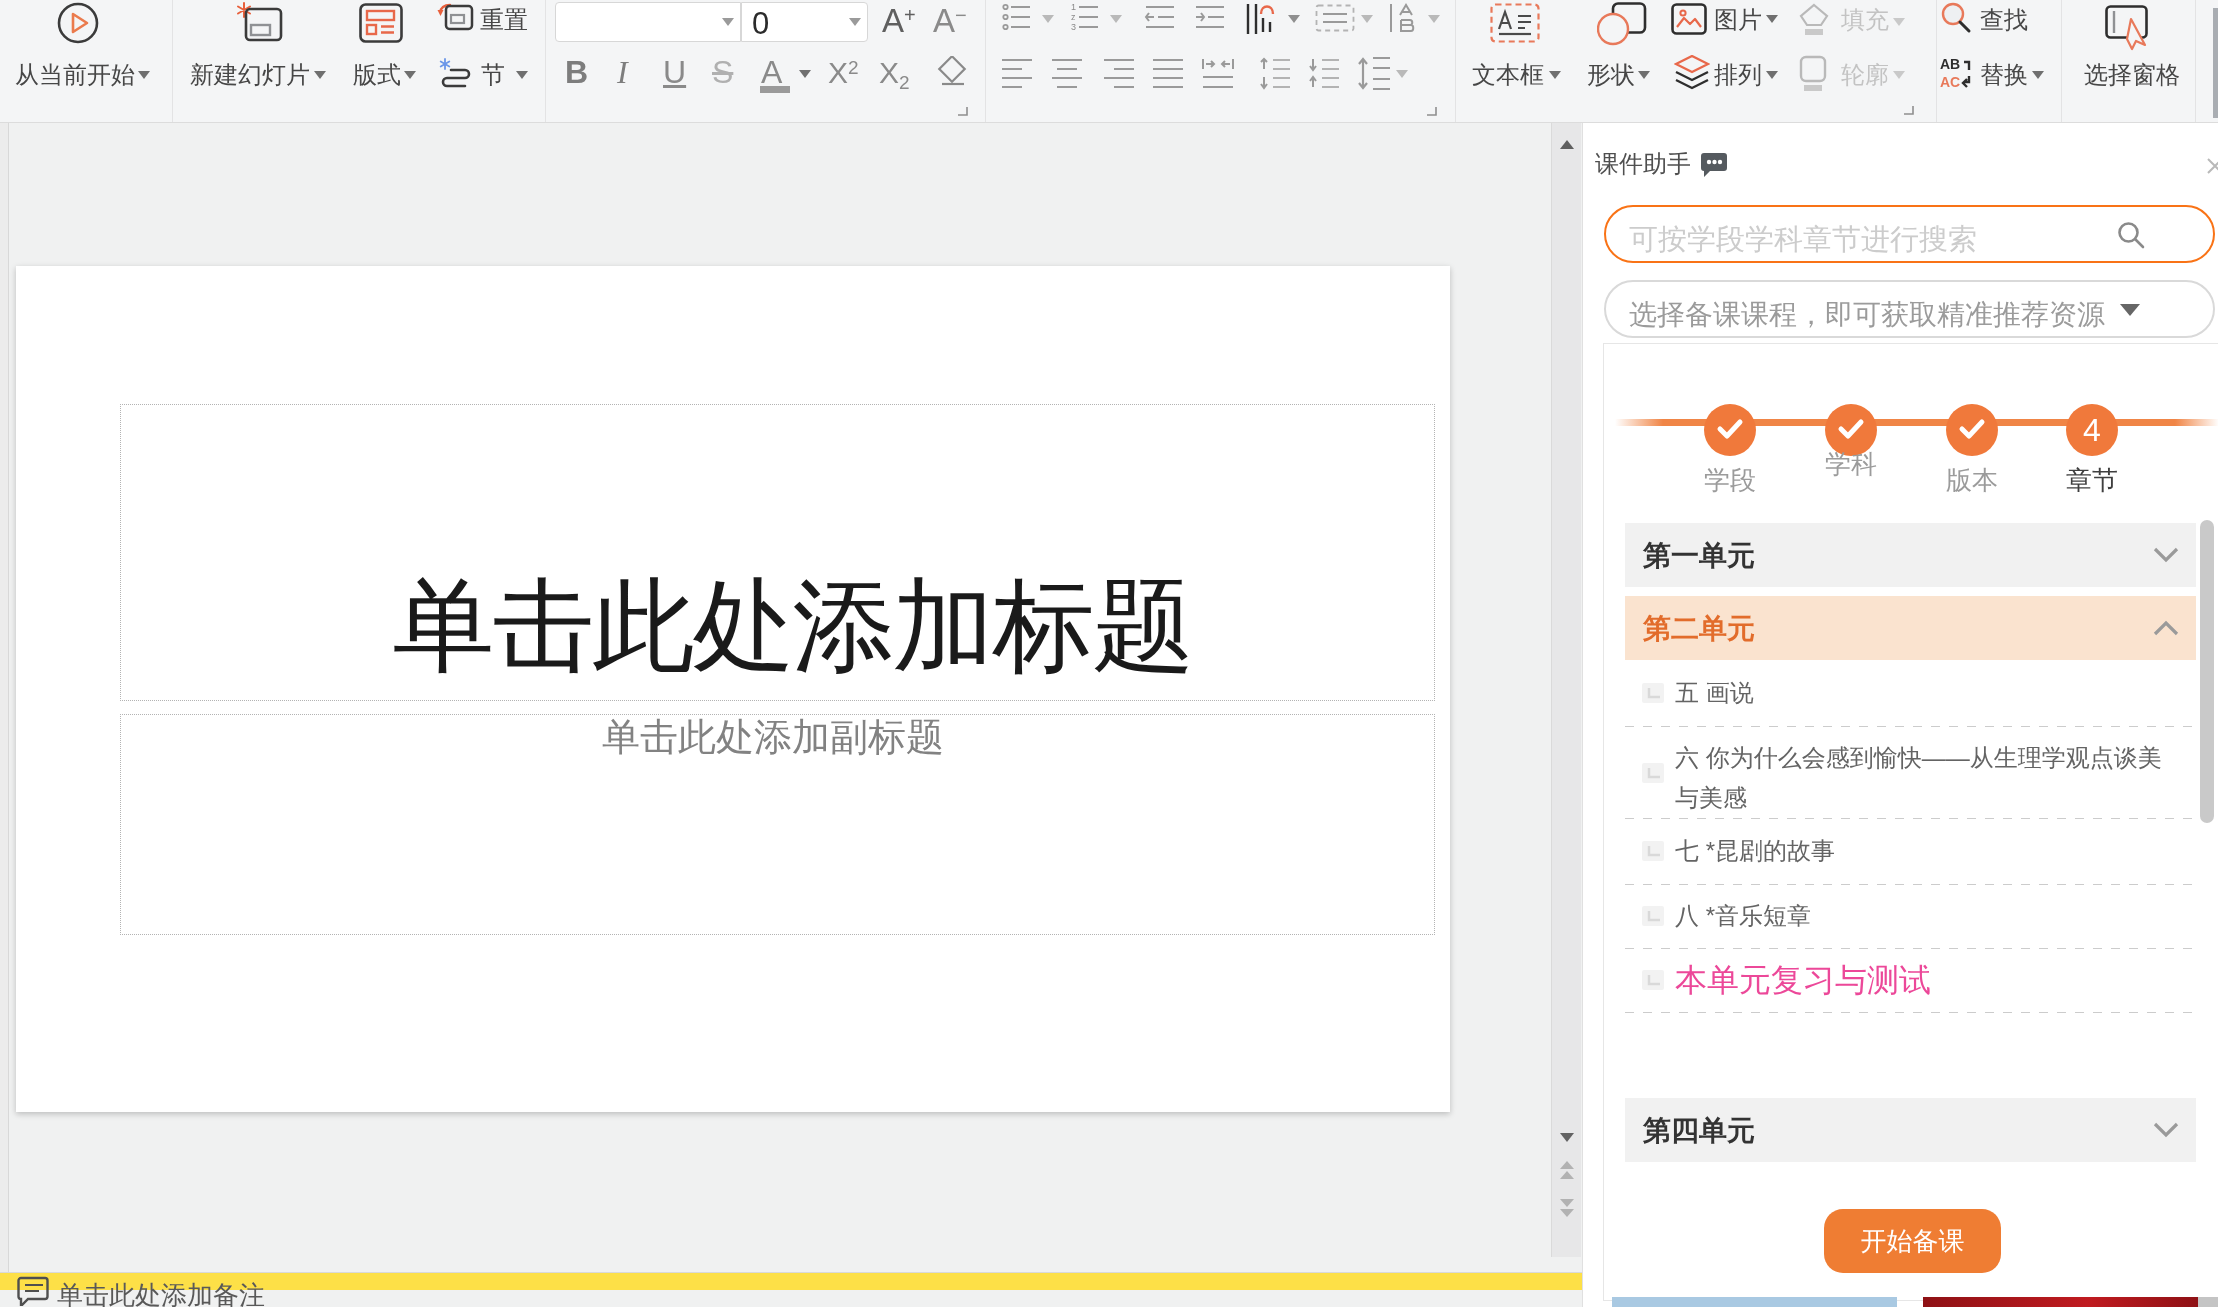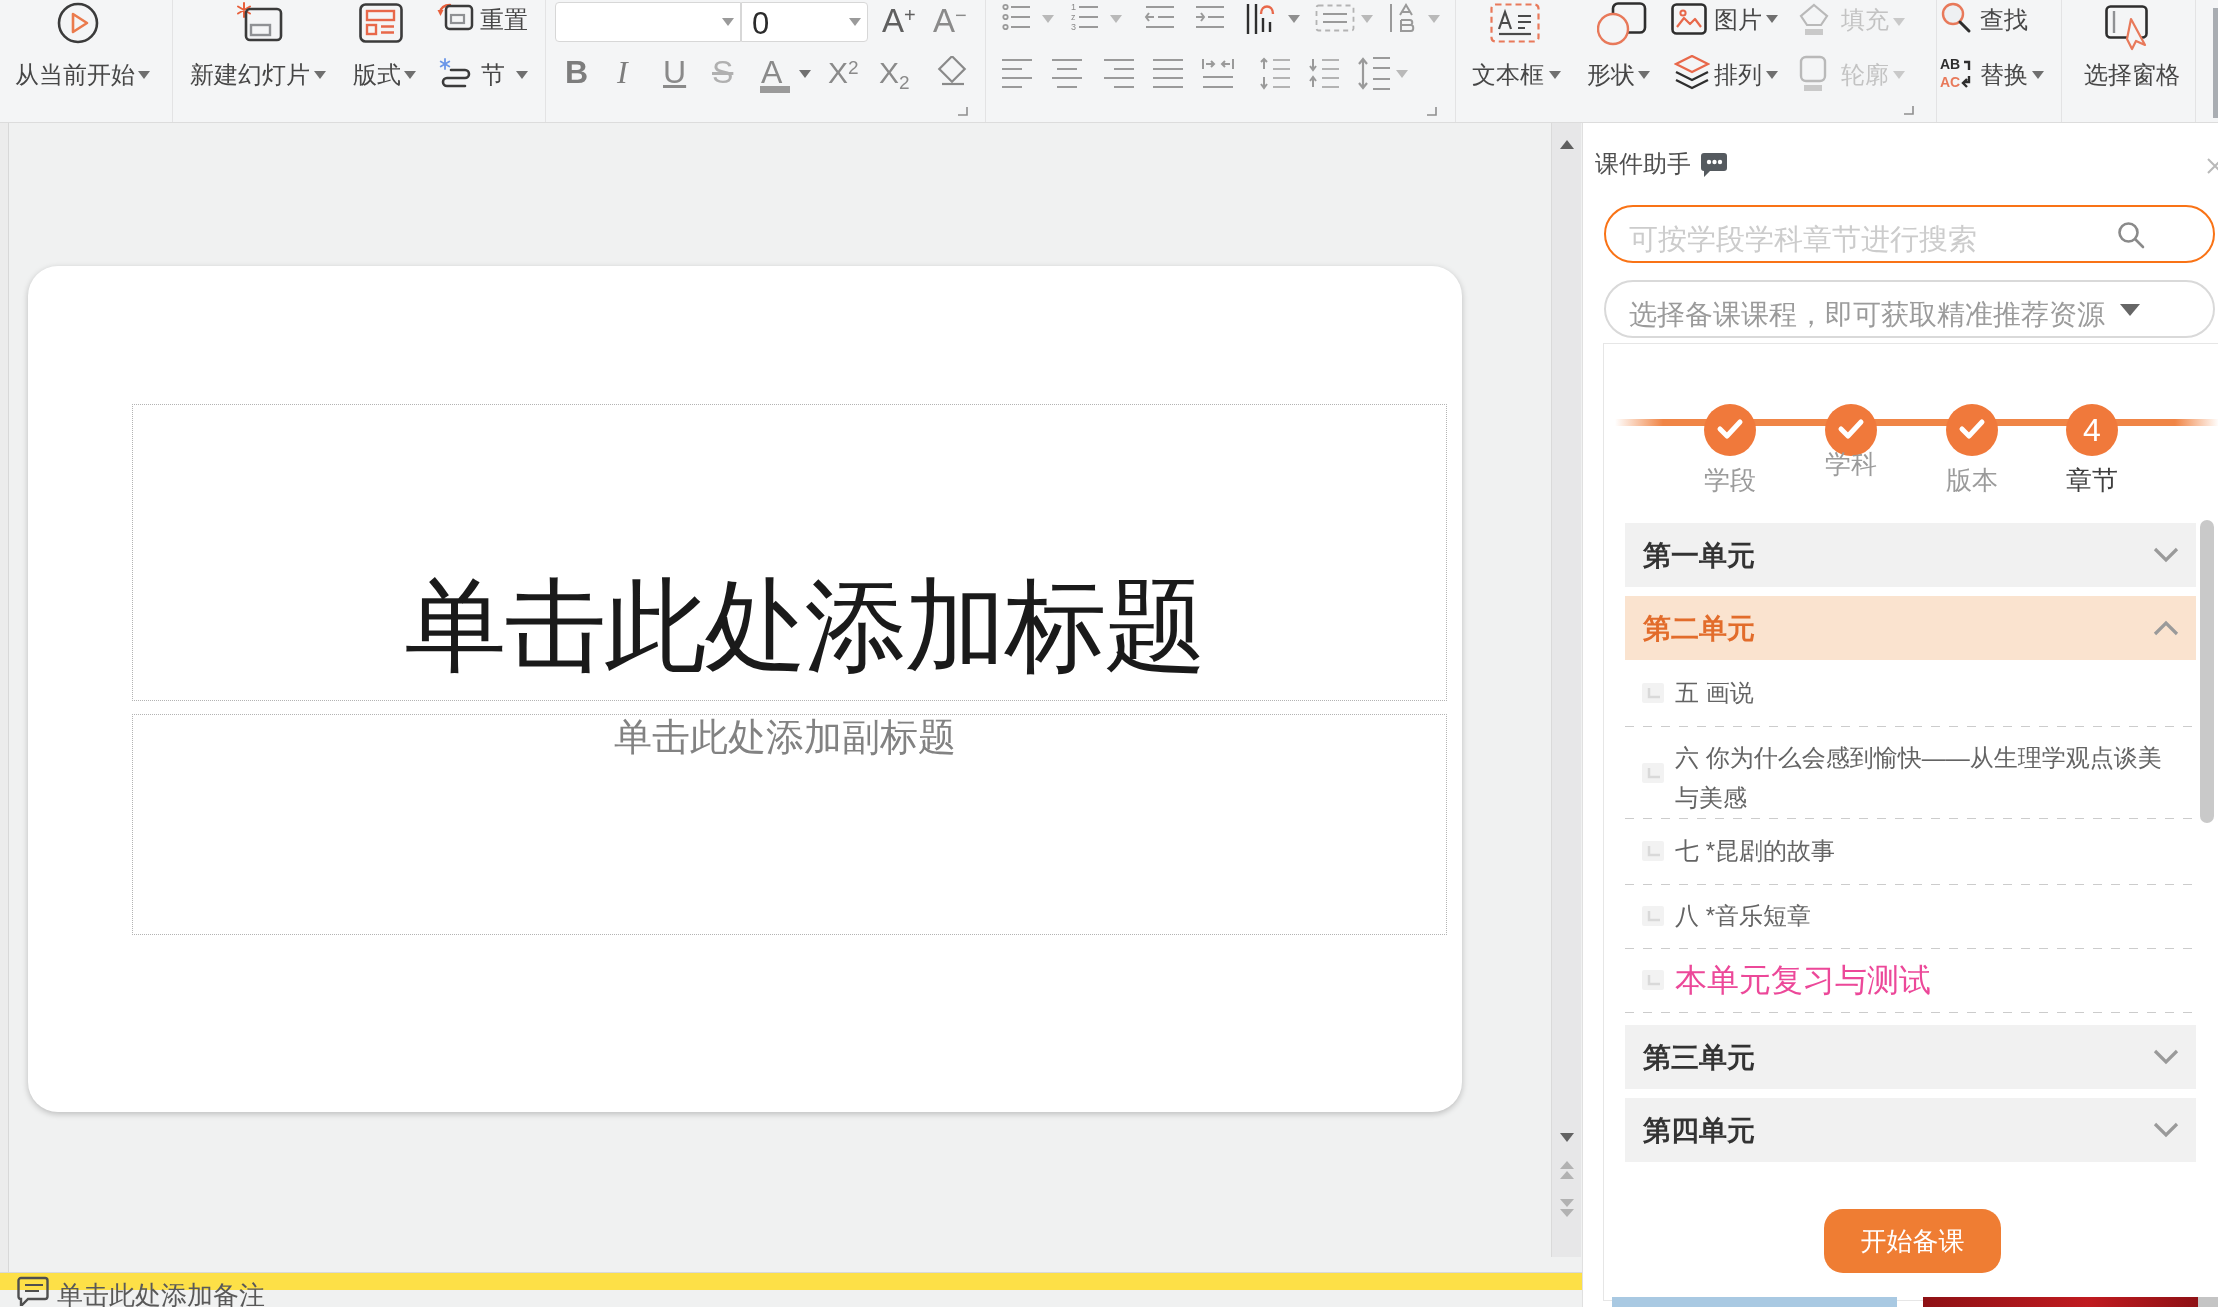--- a/index.html
+++ b/index.html
@@ -268,21 +268,21 @@
     <rect x="1.5" y="1.5" width="40" height="31" rx="4" fill="none" stroke="#2e2e2e" stroke-width="2.6"></rect>
     <path d="M9 6 V28" stroke="#8f9194" stroke-width="2.4"></path>
     <path d="M26 14 L40 40 L31 36 L27 44 L22 34 Z" fill="#f4f5f6" stroke="#e8795a" stroke-width="2.2" stroke-linejoin="round"></path>
   </svg>
   <div class="abs txt rtxt" style="left:2084px;top:63px;">选择窗格</div>
 </div>
 
 <div class="abs" id="main" style="left:0;top:123px;width:1582px;height:1149px;background:#f0f1f1;">
   <div class="abs" style="left:0;top:0;width:9px;height:1149px;background:#ececec;border-right:1px solid #d8d8d8;"></div>
 
-  <div class="abs" id="slide" style="left:28px;top:143px;width:1434px;height:846px;background:#fff;box-shadow:0 2px 6px rgba(0,0,0,0.22);border-radius:30px;">
+  <div class="abs" id="slide" style="left:16px;top:143px;width:1434px;height:846px;background:#fff;box-shadow:0 2px 6px rgba(0,0,0,0.22);">
     <div class="abs" style="left:104px;top:138px;width:1315px;height:297px;border:1px dotted #b3b3b3;"></div>
     <div class="abs txt" id="title" style="left:104px;top:309px;width:1315px;text-align:center;font-size:102px;line-height:102px;color:#1a1a1a;letter-spacing:-2px;padding-left:30px;">单击此处添加标题</div>
     <div class="abs" style="left:104px;top:448px;width:1315px;height:221px;border:1px dotted #b3b3b3;"></div>
     <div class="abs txt" id="subtitle" style="left:104px;top:451px;width:1315px;text-align:center;font-size:38px;line-height:40px;color:#828282;padding-right:9px;">单击此处添加副标题</div>
   </div>
 
   <div class="abs" id="vscroll" style="left:1551px;top:0;width:30px;height:1134px;background:#e7e7e8;border-left:1px solid #dadada;">
     <div class="abs" style="left:8px;top:17px;width:0;height:0;border-left:7px solid transparent;border-right:7px solid transparent;border-bottom:9px solid #5f5f5f;"></div>
     <div class="abs" style="left:8px;top:1010px;width:0;height:0;border-left:7px solid transparent;border-right:7px solid transparent;border-top:9px solid #636363;"></div>
     <div class="abs" style="left:8px;top:1038px;width:0;height:0;border-left:7px solid transparent;border-right:7px solid transparent;border-bottom:8px solid #b2b2b2;"></div>
@@ -388,26 +388,20 @@
   <div class="abs txt" style="left:92px;top:781px;font-size:24px;line-height:24px;color:#646464;">八 *音乐短章</div>
   <div class="abs" style="left:42px;top:825px;width:571px;height:1px;background:repeating-linear-gradient(90deg,#ccc 0 9px,transparent 9px 18px);"></div>
 
   <svg class="abs" style="left:58px;top:846px;" width="26" height="24" viewBox="0 0 26 24">
       <rect x="1" y="1" width="22" height="20" rx="2" fill="#f2f2f2"></rect>
       <path d="M8 6 V15 H19" fill="none" stroke="#d9d9d9" stroke-width="2.5"></path>
     </svg>
   <div class="abs txt" style="left:92px;top:845px;font-size:32px;line-height:24px;color:#ec4899;">本单元复习与测试</div>
   <div class="abs" style="left:42px;top:889px;width:571px;height:1px;background:repeating-linear-gradient(90deg,#ccc 0 9px,transparent 9px 18px);"></div>
 
-  <div class="abs" style="left:42px;top:902px;width:571px;height:64px;background:#f1f1f1;">
-    <div class="abs txt" style="left:18px;top:14px;font-size:28px;font-weight:bold;color:#333;">第三单元</div>
-    <svg class="abs" style="left:528px;top:24px;" width="26" height="16" viewBox="0 0 26 16">
-        <path d="M2 2 L13 13 L24 2" fill="none" stroke="#9a9a9a" stroke-width="3.2"></path>
-      </svg>
-  </div>
   <div class="abs" style="left:42px;top:975px;width:571px;height:64px;background:#f1f1f1;">
     <div class="abs txt" style="left:18px;top:14px;font-size:28px;font-weight:bold;color:#333;">第四单元</div>
     <svg class="abs" style="left:528px;top:24px;" width="26" height="16" viewBox="0 0 26 16">
         <path d="M2 2 L13 13 L24 2" fill="none" stroke="#9a9a9a" stroke-width="3.2"></path>
       </svg>
   </div>
 
   <div class="abs" style="left:617px;top:397px;width:14px;height:303px;background:#c9c9c9;border-radius:7px;"></div>
 
   <div class="abs" id="startbtn" style="left:241px;top:1086px;width:177px;height:64px;background:#ef7d33;border-radius:19px;color:#fff;font-size:26px;display:flex;align-items:center;justify-content:center;">开始备课</div>

